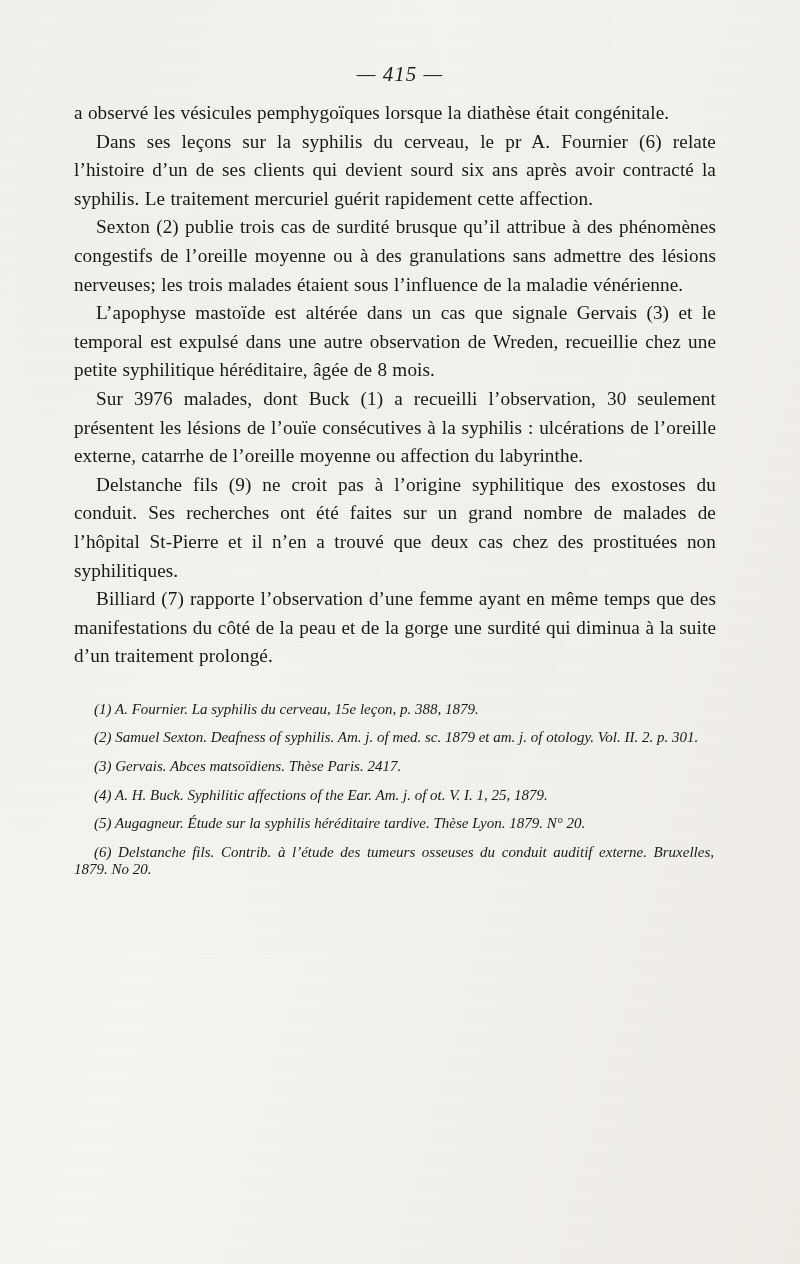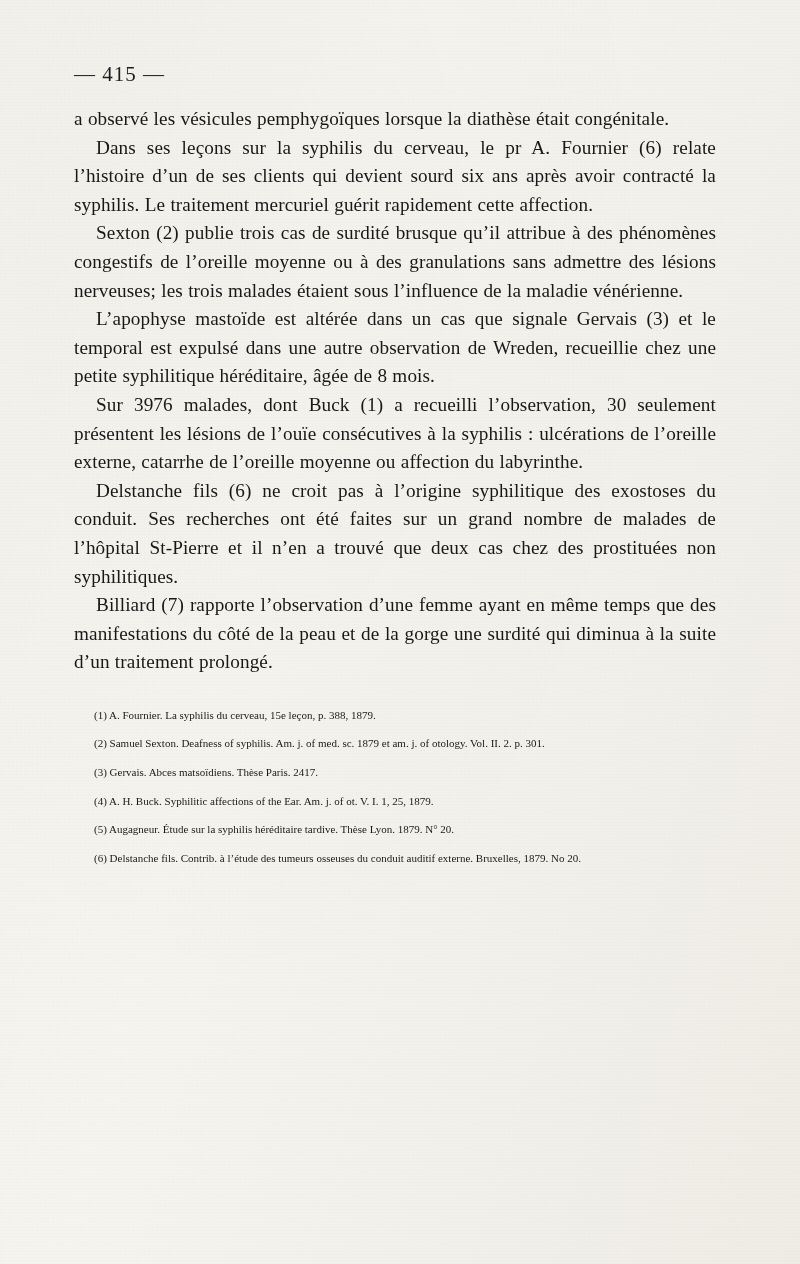--- a/index.html
+++ b/index.html
@@ -33,26 +33,27 @@
       repeating-linear-gradient(0deg, rgba(120,115,105,0.035) 0px, rgba(120,115,105,0.035) 1px, rgba(255,255,255,0) 1px, rgba(255,255,255,0) 3px),
       repeating-linear-gradient(90deg, rgba(120,115,105,0.03) 0px, rgba(120,115,105,0.03) 1px, rgba(255,255,255,0) 1px, rgba(255,255,255,0) 4px);
   }
   .content {
     position: absolute;
     left: 74px;
     top: 0;
     width: 652px;
   }
   .page-number {
-    text-align: left;
+    text-align: center;
     font-size: 21px;
     letter-spacing: 1px;
     margin-top: 62px;
-    margin-bottom: 18px;
+    margin-bottom: 12px;
     color: #1b1b1b;
+    font-style: italic;
   }
   .body-text p {
     margin: 0 10px 0 0;
     font-size: 19.2px;
     line-height: 28.6px;
     text-align: justify;
     text-justify: inter-word;
     text-indent: 22px;
     color: #181818;
     letter-spacing: .1px;
@@ -63,45 +64,46 @@
   }
   .footnotes {
     margin-top: 30px;
     width: 640px;
   }
   .fn-rule {
     width: 0;
     height: 0;
   }
   .footnotes .fn {
-    font-size: 11px;
+    font-size: 15px;
     line-height: 17.6px;
     text-align: justify;
     text-indent: 20px;
     margin: 11px 0 1px 0;
     color: #1a1a1a;
+    font-style: italic;
   }
 </style>
 </head>
 <body>
 
 <div class="page">
   <div class="grain"></div>
 
   <div class="content">
 
     <div class="page-number">— 415 —</div>
 
     <div class="body-text">
       <p class="noindent">a observé les vésicules pemphygoïques lorsque la diathèse était congénitale.</p>
       <p>Dans ses leçons sur la syphilis du cerveau, le pr A. Fournier (6) relate l’histoire d’un de ses clients qui devient sourd six ans après avoir contracté la syphilis. Le traitement mercuriel guérit rapidement cette affection.</p>
       <p>Sexton (2) publie trois cas de surdité brusque qu’il attribue à des phénomènes congestifs de l’oreille moyenne ou à des granulations sans admettre des lésions nerveuses; les trois malades étaient sous l’influence de la maladie vénérienne.</p>
       <p>L’apophyse mastoïde est altérée dans un cas que signale Gervais (3) et le temporal est expulsé dans une autre observation de Wreden, recueillie chez une petite syphilitique héréditaire, âgée de 8 mois.</p>
       <p>Sur 3976 malades, dont Buck (1) a recueilli l’observation, 30 seulement présentent les lésions de l’ouïe consécutives à la syphilis : ulcérations de l’oreille externe, catarrhe de l’oreille moyenne ou affection du labyrinthe.</p>
-      <p>Delstanche fils (6) ne croit pas à l’origine syphilitique des exostoses du conduit. Ses recherches ont été faites sur un grand nombre de malades de l’hôpital St-Pierre et il n’en a trouvé que deux cas chez des prostituées non syphilitiques.</p>
+      <p>Delstanche fils (9) ne croit pas à l’origine syphilitique des exostoses du conduit. Ses recherches ont été faites sur un grand nombre de malades de l’hôpital St-Pierre et il n’en a trouvé que deux cas chez des prostituées non syphilitiques.</p>
       <p>Billiard (7) rapporte l’observation d’une femme ayant en même temps que des manifestations du côté de la peau et de la gorge une surdité qui diminua à la suite d’un traitement prolongé.</p>
     </div>
 
     <div class="footnotes">
       <div class="fn-rule"></div>
       <p class="fn">(1) A. Fournier. La syphilis du cerveau, 15e leçon, p. 388, 1879.</p>
       <p class="fn">(2) Samuel Sexton. Deafness of syphilis. Am. j. of med. sc. 1879 et am. j. of otology. Vol. II. 2. p. 301.</p>
       <p class="fn">(3) Gervais. Abces matsoïdiens. Thèse Paris. 2417.</p>
       <p class="fn">(4) A. H. Buck. Syphilitic affections of the Ear. Am. j. of ot. V. I. 1, 25, 1879.</p>
       <p class="fn">(5) Augagneur. Étude sur la syphilis héréditaire tardive. Thèse Lyon. 1879. N° 20.</p>

